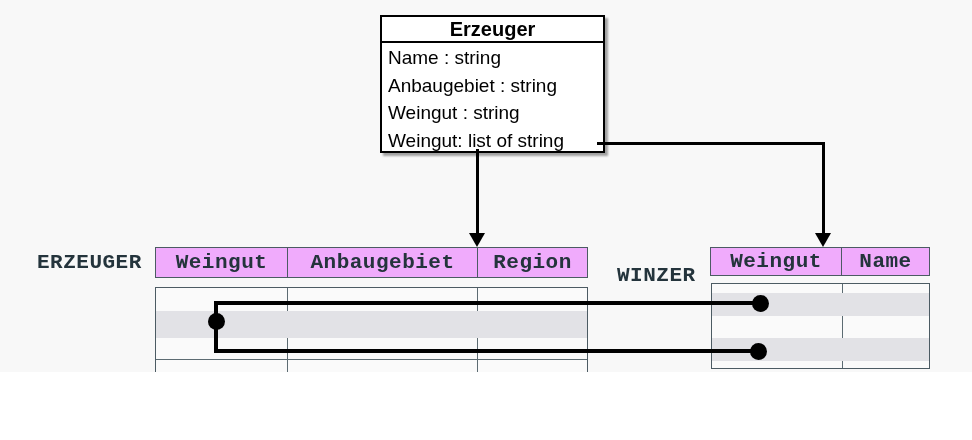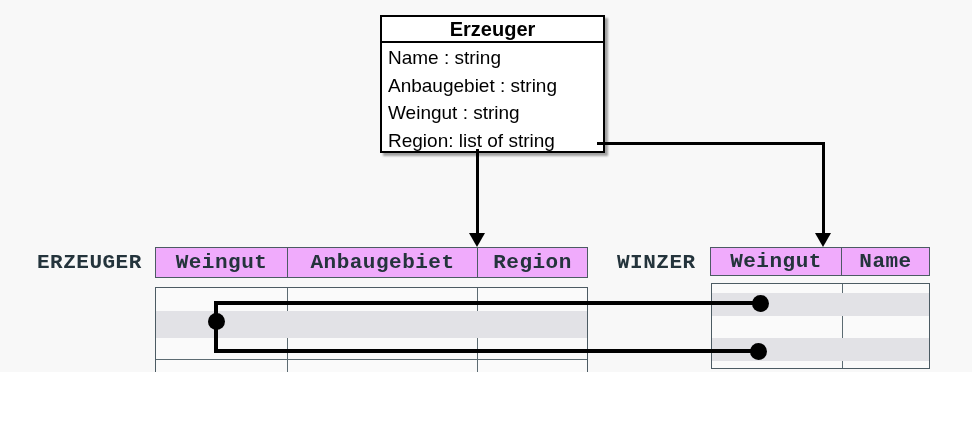--- a/index.html
+++ b/index.html
@@ -108,21 +108,21 @@
 <body>
 
 <div class="canvas">
 
   <div class="class-box">
     <div class="class-box-title">Erzeuger</div>
     <div class="class-box-attrs">
       <div class="class-attr">Name : string</div>
       <div class="class-attr">Anbaugebiet : string</div>
       <div class="class-attr">Weingut : string</div>
-      <div class="class-attr">Region: list of string</div>
+      <div class="class-attr">Weingut: list of string</div>
     </div>
   </div>
 
   <div class="thin-line" style="left:475.5px; top:149px; width:3px; height:85px;"></div>
   <div class="arrowhead-down" style="left:469px; top:233px;"></div>
 
   <div class="thin-line" style="left:597px; top:141.5px; width:226px; height:3px;"></div>
   <div class="thin-line" style="left:821.5px; top:141.5px; width:3px; height:93px;"></div>
   <div class="arrowhead-down" style="left:815px; top:233px;"></div>
 
@@ -134,21 +134,21 @@
     <div class="cell" style="flex:1;">Region</div>
   </div>
 
   <div class="tbl-body" style="left:155px; top:287px; width:433px; height:114px;">
     <div class="vdiv" style="left:130.5px;"></div>
     <div class="vdiv" style="left:320.5px;"></div>
     <div class="hdiv" style="top:70.5px;"></div>
     <div class="hl-row" style="top:23px; height:27px; background:#e2e2e6;"></div>
   </div>
 
-  <div class="table-label" style="left:617px; top:251px;">WINZER</div>
+  <div class="table-label" style="left:617px; top:264px;">WINZER</div>
 
   <div class="tbl-header" style="left:710px; top:247px; width:220px; height:29px;">
     <div class="cell div" style="width:131px;">Weingut</div>
     <div class="cell" style="flex:1;">Name</div>
   </div>
 
   <div class="tbl-body" style="left:711px; top:283px; width:219px; height:86px;">
     <div class="vdiv" style="left:129.5px;"></div>
     <div class="hl-row" style="top:9px; height:23px; background:#e2e2e6;"></div>
     <div class="hl-row" style="top:54px; height:23px; background:#e2e2e6;"></div>

